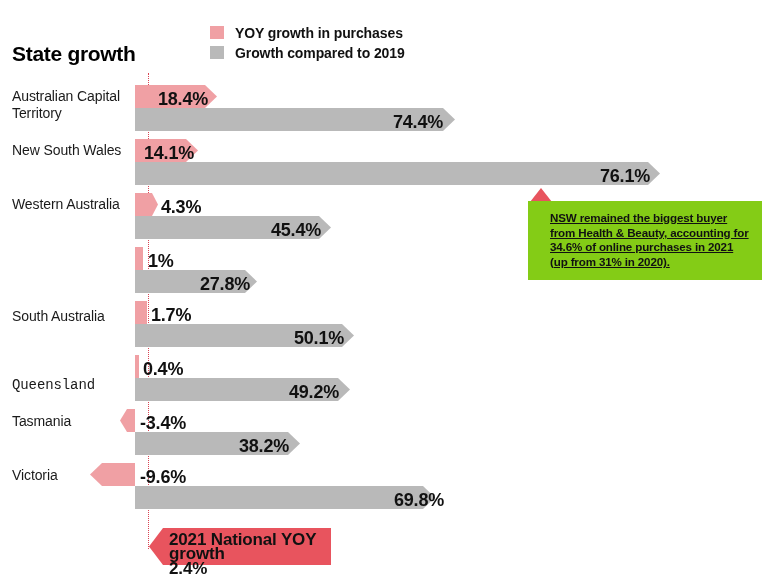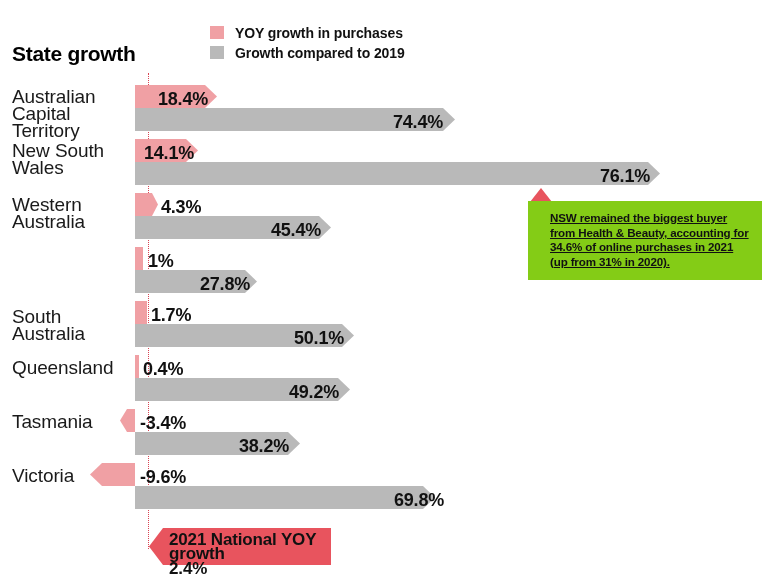--- a/index.html
+++ b/index.html
@@ -75,21 +75,21 @@
     left: 148px;
     top: 73px;
     width: 0;
     height: 476px;
     border-left: 1.6px dotted #D94452;
   }
 
   .state-label {
     position: absolute;
     left: 12px;
-    font-size: 19px;
+    font-size: 14px;
     line-height: 17px;
     color: #1a1a1a;
     width: 120px;
     letter-spacing: -0.1px;
   }
 
   
   .bar {
     position: absolute;
     height: 23px;
@@ -238,21 +238,21 @@
       </svg>
     </div>
     <div class="bar-value" style="left:151px; top:305px;">1.7%</div>
     <div class="bar" style="left:135px; top:324px; width:219px;">
       <svg class="bar-shape" viewBox="0 0 219 23" preserveAspectRatio="none">
         <polygon points="0,0 207,0 219,11.5 207,23 0,23" fill="#B9B9B9"></polygon>
       </svg>
     </div>
     <div class="bar-value" style="left:294px; top:328px;">50.1%</div>
 
-    <div class="state-label" style="top:359px;">Queensland</div>
+    <div class="state-label" style="top:377px;font-family:Liberation Mono, monospace;">Queensland</div>
     <div class="bar" style="left:135px; top:355px; width:4px;">
       <svg class="bar-shape" viewBox="0 0 4 23" preserveAspectRatio="none">
         <polygon points="0,0 4,0 4,23 0,23" fill="#F0A0A4"></polygon>
       </svg>
     </div>
     <div class="bar-value" style="left:143px; top:359px;">0.4%</div>
     <div class="bar" style="left:135px; top:378px; width:215px;">
       <svg class="bar-shape" viewBox="0 0 215 23" preserveAspectRatio="none">
         <polygon points="0,0 203,0 215,11.5 203,23 0,23" fill="#B9B9B9"></polygon>
       </svg>

